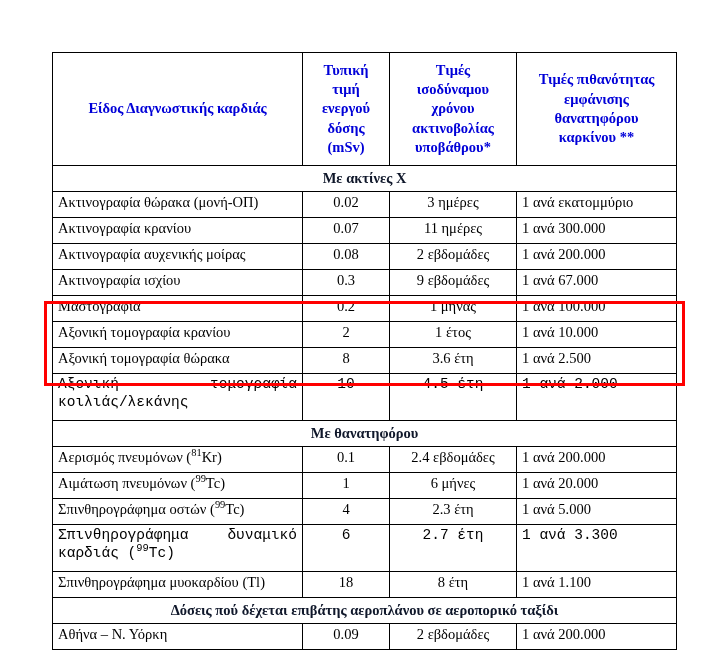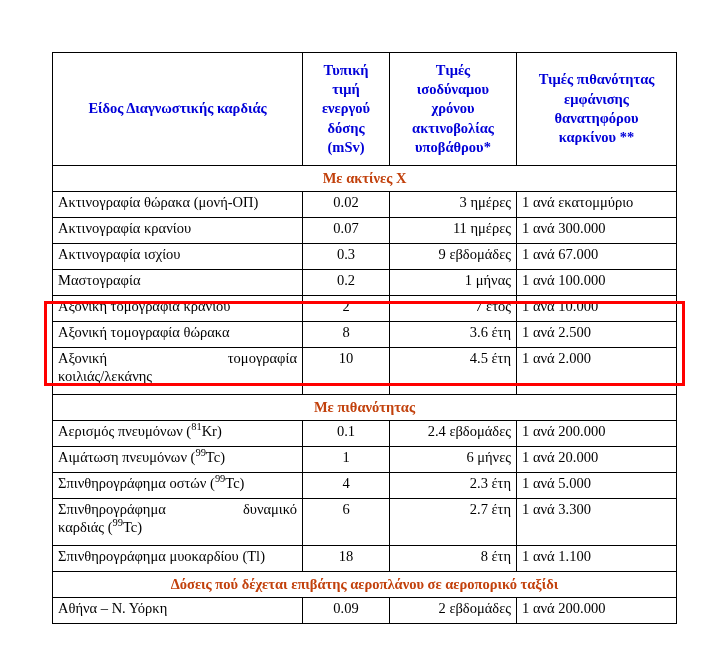--- a/index.html
+++ b/index.html
@@ -51,48 +51,48 @@
     text-align: center;
     vertical-align: middle;
     font-size: 14.5px;
     line-height: 1.33;
     height: 104px;
     padding: 4px 6px;
   }
 
   
   tr.section-row td {
-    color: #c2410c;
+    color: #0f172a;
     font-weight: bold;
     text-align: center;
     vertical-align: middle;
     font-size: 14.5px;
     padding: 2px 5px;
     height: 21px;
   }
 
   
   td.exam  { text-align: left; }
   td.dose  { text-align: center; }
-  td.time  { text-align: right; }
+  td.time  { text-align: center; }
   td.risk  { text-align: left; }
 
   td.exam.justify {
     text-align: justify;
     text-align-last: justify;
     height: 42px;
   }
   td.exam.justify .line2 {
     display: block;
     text-align: right;
     text-align-last: left;
   }
 
   tr.data-row td { height: 21px; }
-  tr.data-row.tall td { height: 42px; }
+  tr.data-row.tall td { height: 42px; font-family: Liberation Mono, monospace; }
 
   sup {
     font-size: 0.72em;
     vertical-align: super;
     line-height: 0;
   }
 
   
   #ct-highlight {
     position: absolute;
@@ -154,57 +154,63 @@
         <td class="time">3 ημέρες</td>
         <td class="risk">1 ανά εκατομμύριο</td>
       </tr>
       <tr class="data-row">
         <td class="exam">Ακτινογραφία κρανίου</td>
         <td class="dose">0.07</td>
         <td class="time">11 ημέρες</td>
         <td class="risk">1 ανά 300.000</td>
       </tr>
       <tr class="data-row">
+        <td class="exam">Ακτινογραφία αυχενικής μοίρας</td>
+        <td class="dose">0.08</td>
+        <td class="time">2 εβδομάδες</td>
+        <td class="risk">1 ανά 200.000</td>
+      </tr>
+      <tr class="data-row">
         <td class="exam">Ακτινογραφία ισχίου</td>
         <td class="dose">0.3</td>
         <td class="time">9 εβδομάδες</td>
         <td class="risk">1 ανά 67.000</td>
       </tr>
       <tr class="data-row">
         <td class="exam">Μαστογραφία</td>
         <td class="dose">0.2</td>
         <td class="time">1 μήνας</td>
         <td class="risk">1 ανά 100.000</td>
       </tr>
 
       <tr class="data-row">
         <td class="exam">Αξονική τομογραφία κρανίου</td>
         <td class="dose">2</td>
-        <td class="time">7 έτος</td>
+        <td class="time">1 έτος</td>
         <td class="risk">1 ανά 10.000</td>
       </tr>
       <tr class="data-row">
         <td class="exam">Αξονική τομογραφία θώρακα</td>
         <td class="dose">8</td>
         <td class="time">3.6 έτη</td>
         <td class="risk">1 ανά 2.500</td>
       </tr>
       <tr class="data-row tall">
         <td class="exam justify">
           <span>Αξονική</span>
           <span>τομογραφία</span>
           <span class="line2">κοιλιάς/λεκάνης</span>
         </td>
         <td class="dose">10</td>
         <td class="time">4.5 έτη</td>
         <td class="risk">1 ανά 2.000</td>
       </tr>
 
       <tr class="section-row">
-        <td colspan="4">Με πιθανότητας</td>
+        <td colspan="4">Με θανατηφόρου</td>
       </tr>
 
       <tr class="data-row">
         <td class="exam"><span>Αερισμός πνευμόνων (</span><sup>81</sup><span>Kr)</span></td>
         <td class="dose">0.1</td>
         <td class="time">2.4 εβδομάδες</td>
         <td class="risk">1 ανά 200.000</td>
       </tr>
       <tr class="data-row">
         <td class="exam"><span>Αιμάτωση πνευμόνων (</span><sup>99</sup><span>Tc)</span></td>

